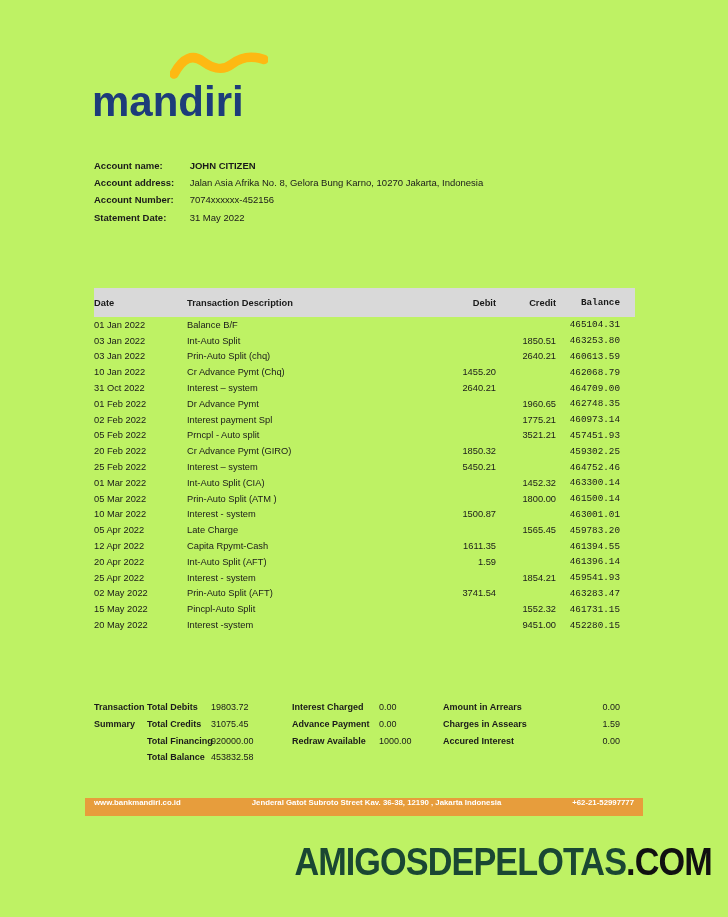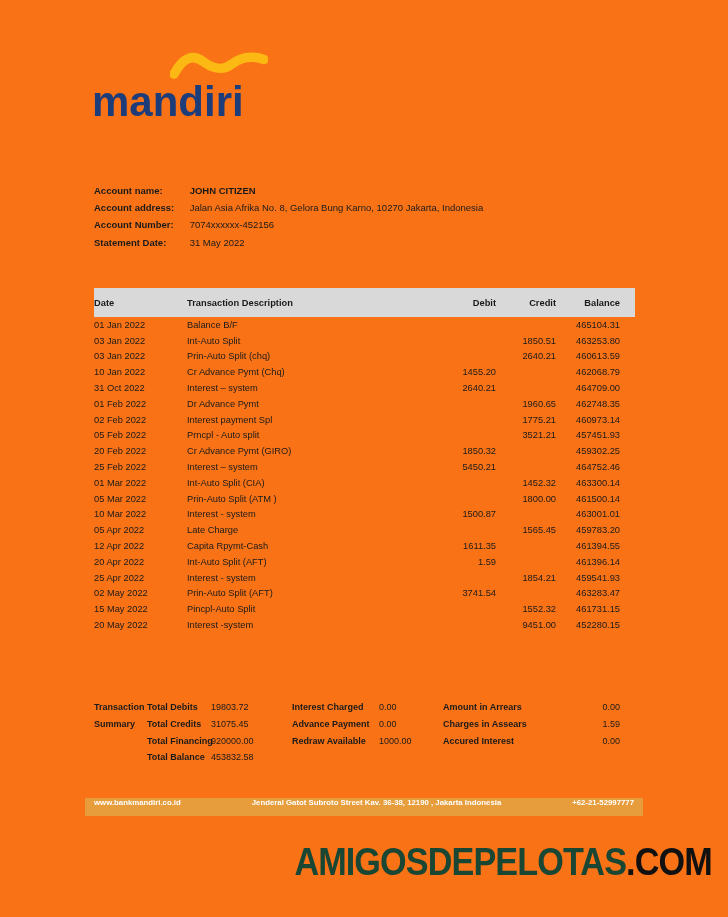--- a/index.html
+++ b/index.html
@@ -1,35 +1,35 @@
 <!DOCTYPE html>
 <html style="--logo-blue: #1d3c7a; --wave-gold: #FDB913; --table-header-bg: #D9D9D9; --footer-bg: #E79D3C; --watermark-green: #1a4733; --watermark-black: #111111; --text: #1a1a1a;"><head>
 <meta charset="utf-8">
 <style>
   * { margin:0; padding:0; box-sizing:border-box; }
   html,body { background:#ffffff; }
   .page {
-    position:relative; width:728px; height:917px; background:#f97316;
+    position:relative; width:728px; height:917px; background:#bef264;
     font-family:"Liberation Sans", sans-serif; color:var(--text,#1a1a1a); overflow:hidden;
   }
   
   .logo { position:absolute; left:92px; top:50px; width:180px; }
   .logo-wave { display:block; margin-left:78px; }
   .logo-wave path { stroke:var(--wave-gold,#FDB913); }
   .logo-text { font-size:42px; font-weight:bold; color:var(--logo-blue,#1d3c7a); line-height:1.0; margin-top:1px; }
   
-  .account { position:absolute; left:94px; top:182px; font-size:9.5px; }
+  .account { position:absolute; left:94px; top:157px; font-size:9.5px; }
   .acct-row { line-height:17.2px; white-space:nowrap; }
   .acct-label { display:inline-block; width:93px; font-weight:bold; }
   .bold { font-weight:bold; }
   
   .txn { position:absolute; left:94px; top:288px; width:541px; border-collapse:collapse; table-layout:fixed; font-size:9.3px; }
   .txn thead th { background:var(--table-header-bg,#D9D9D9); height:29px; font-weight:bold; text-align:left; padding:0; }
   .txn th.num, .txn td.num { text-align:right; }
-  .txn th.bal, .txn td.bal { padding-right:15px; }
+  .txn th.bal, .txn td.bal { padding-right:15px;font-family:Liberation Mono, monospace; }
   .txn tbody td { height:15.8px; padding:0; white-space:nowrap; overflow:hidden; }
   .c-date{width:93px} .c-desc{width:214px} .c-debit{width:95px} .c-credit{width:60px} .c-balance{width:79px}
   
   .summary { position:absolute; left:94px; top:689px; width:541px; display:grid;
              grid-template-columns:53px 64px 81px 87px 64px 90px 1fr; font-size:9px; line-height:16.8px;margin-top:10px; }
   .summary > div { white-space:nowrap; overflow:visible; }
   .s-title, .s-label { font-weight:bold; }
   .s-right { text-align:right; padding-right:15px; }
   
   .footer-bar { position:absolute; left:85px; top:798px; width:558px; height:18px;

